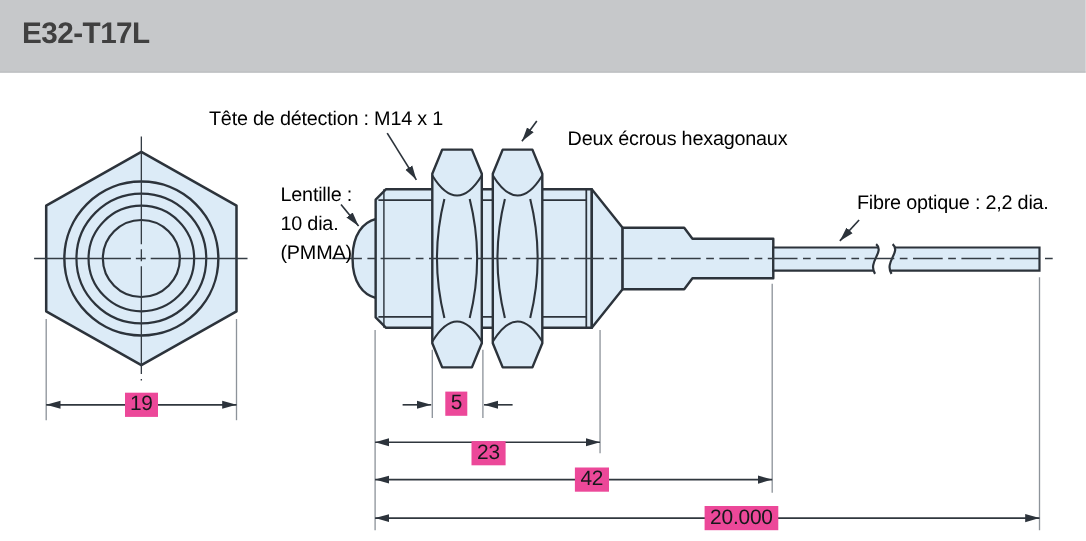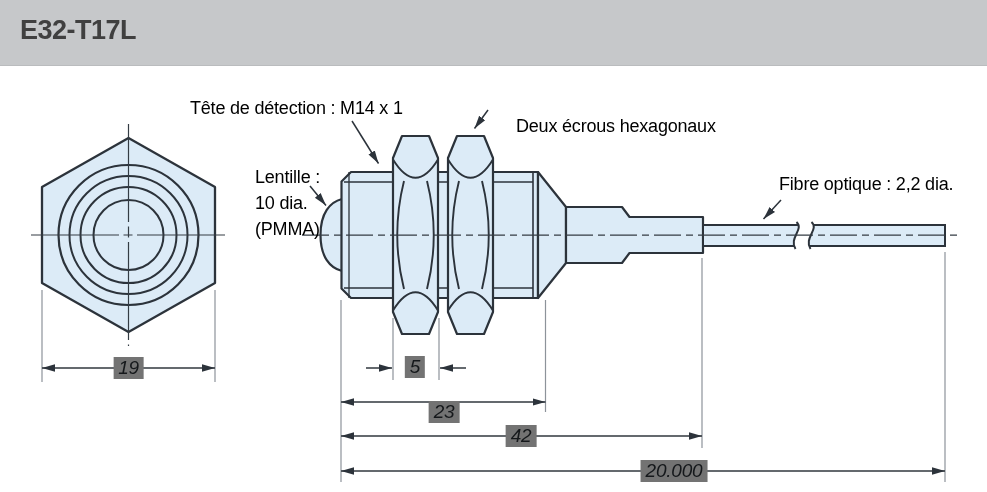--- a/index.html
+++ b/index.html
@@ -19,22 +19,22 @@
   }
   .diagram{position:absolute;left:0;top:0;width:987px;height:492px;}
   svg{position:absolute;left:0;top:0;}
   .lbl{
     position:absolute;color:#000000;font-size:18px;line-height:23px;
     letter-spacing:-0.2px;white-space:nowrap;
   }
   .lbl.lens{line-height:26px;}
   .dim{
     position:absolute;color:#15181b;font-size:19px;line-height:20px;
-    letter-spacing:-0.2px;background:#737373;padding:1px 5px;
-    transform:translate(-50%,-50%);white-space:nowrap;font-style:italic;
+    letter-spacing:-0.2px;background:#ec4899;padding:1px 5px;
+    transform:translate(-50%,-50%);white-space:nowrap;
   }
 </style>
 </head>
 <body>
 
 <div class="stage">
 
   <div class="titlebar">
     <h1>E32-T17L</h1>
   </div>
@@ -150,16 +150,16 @@
       <div>Lentille :</div>
       <div>10 dia.</div>
       <div>(PMMA)</div>
     </div>
 
     <div class="lbl" style="left:746px;top:173px;margin-left:33px;">Fibre optique : 2,2 dia.</div>
 
     <div class="dim" style="left:128.5px;top:368px;">19</div>
     <div class="dim" style="left:415px;top:367px;">5</div>
     <div class="dim" style="left:444px;top:412px;">23</div>
-    <div class="dim" style="left:521px;top:436px;">42</div>
+    <div class="dim" style="left:538px;top:436px;">42</div>
     <div class="dim" style="left:674px;top:471px;">20.000</div>
   </div>
 </div>
 
 </body></html>

